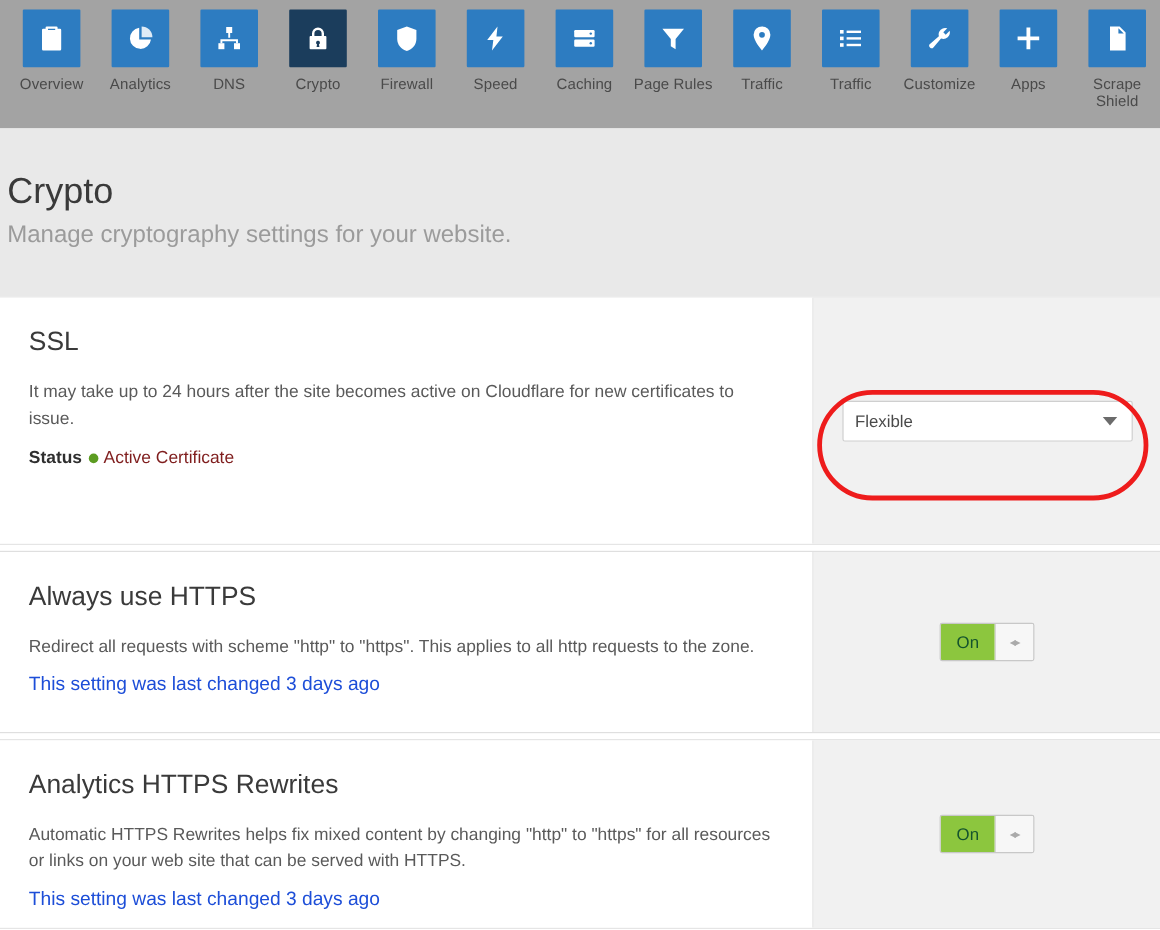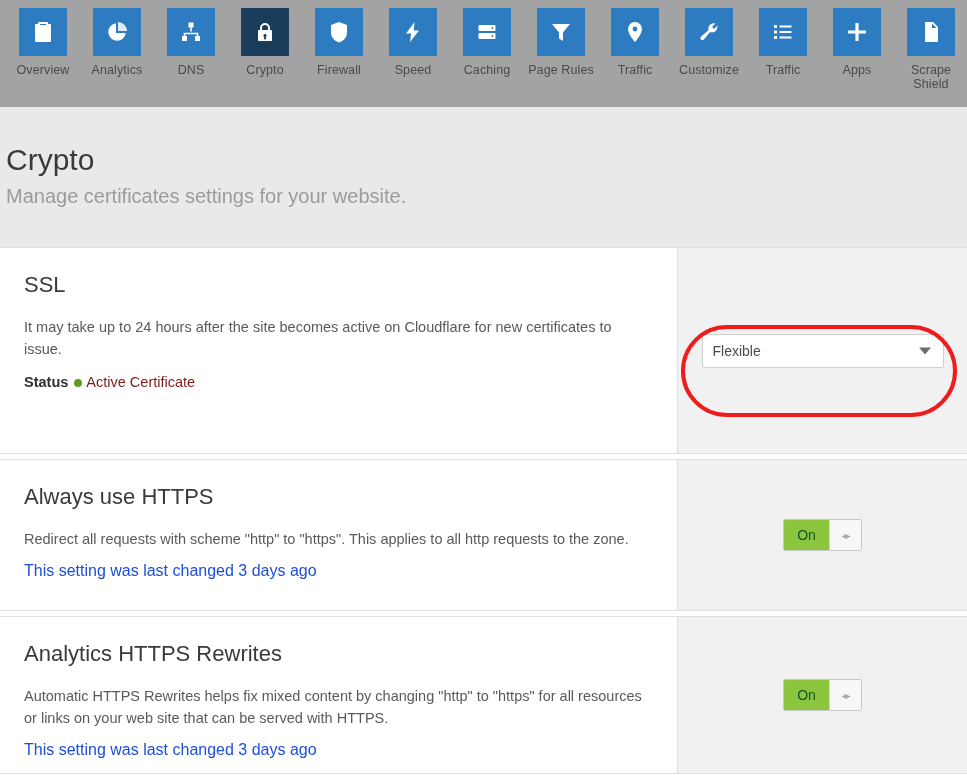--- a/index.html
+++ b/index.html
@@ -256,66 +256,66 @@
         <svg width="24" height="24" viewBox="0 0 24 24">
             <path fill="#fff" d="M12 2a7 7 0 00-7 7c0 5.2 7 13 7 13s7-7.8 7-13a7 7 0 00-7-7zm0 9.4A2.4 2.4 0 1112 6.6a2.4 2.4 0 010 4.8z"></path>
           </svg>
       </span>
       <span class="nav-label">Traffic</span>
     </div>
 
     <div class="nav-item">
       <span class="nav-tile">
         <svg width="24" height="24" viewBox="0 0 24 24">
-            <path fill="#fff" d="M20.4 5.6l-3.3 3.3-2-2 3.3-3.3a5.5 5.5 0 00-7 6.7L4.2 16.5a2 2 0 102.8 2.8l6.2-7.2a5.5 5.5 0 007.2-6.5z"></path>
-          </svg>
-      </span>
-      <span class="nav-label">Customize</span>
-    </div>
-
-    <div class="nav-item">
-      <span class="nav-tile">
-        <svg width="24" height="24" viewBox="0 0 24 24">
             <g fill="#fff">
               <rect x="3" y="5" width="3" height="3"></rect>
               <rect x="3" y="10.5" width="3" height="3"></rect>
               <rect x="3" y="16" width="3" height="3"></rect>
               <rect x="8.5" y="5.5" width="12" height="2"></rect>
               <rect x="8.5" y="11" width="12" height="2"></rect>
               <rect x="8.5" y="16.5" width="12" height="2"></rect>
             </g>
           </svg>
       </span>
       <span class="nav-label">Traffic</span>
     </div>
 
     <div class="nav-item">
       <span class="nav-tile">
         <svg width="24" height="24" viewBox="0 0 24 24">
+            <path fill="#fff" d="M20.4 5.6l-3.3 3.3-2-2 3.3-3.3a5.5 5.5 0 00-7 6.7L4.2 16.5a2 2 0 102.8 2.8l6.2-7.2a5.5 5.5 0 007.2-6.5z"></path>
+          </svg>
+      </span>
+      <span class="nav-label">Customize</span>
+    </div>
+
+    <div class="nav-item">
+      <span class="nav-tile">
+        <svg width="24" height="24" viewBox="0 0 24 24">
             <path fill="#fff" d="M10.4 3h3.2v7.4H21v3.2h-7.4V21h-3.2v-7.4H3v-3.2h7.4V3z"></path>
           </svg>
       </span>
       <span class="nav-label">Apps</span>
     </div>
 
     <div class="nav-item">
       <span class="nav-tile">
         <svg width="24" height="24" viewBox="0 0 24 24">
             <path fill="#fff" d="M6 2h8l5 5v15H6V2zm7 1.5V8h4.5L13 3.5zM8.5 11h8v1.5h-8V11zm0 3h8v1.5h-8V14zm0 3h5.5v1.5H8.5V17z"></path>
           </svg>
       </span>
       <span class="nav-label">Scrape
 Shield</span>
     </div>
 
   </div>
 
   <div class="page-header">
     <h1 class="page-title">Crypto</h1>
-    <p class="page-subtitle">Manage certificates settings for your website.</p>
+    <p class="page-subtitle">Manage cryptography settings for your website.</p>
   </div>
 
   <div class="cards">
 
     <div class="card" style="height:207px;">
       <div class="card-body">
         <h2 class="card-title">SSL</h2>
         <p class="card-text tight">It may take up to 24 hours after the site becomes active on Cloudflare for new certificates to issue.</p>
         <p class="status-line">
           <span class="status-label">Status</span><span class="status-dot"></span><span class="status-value">Active Certificate</span>

